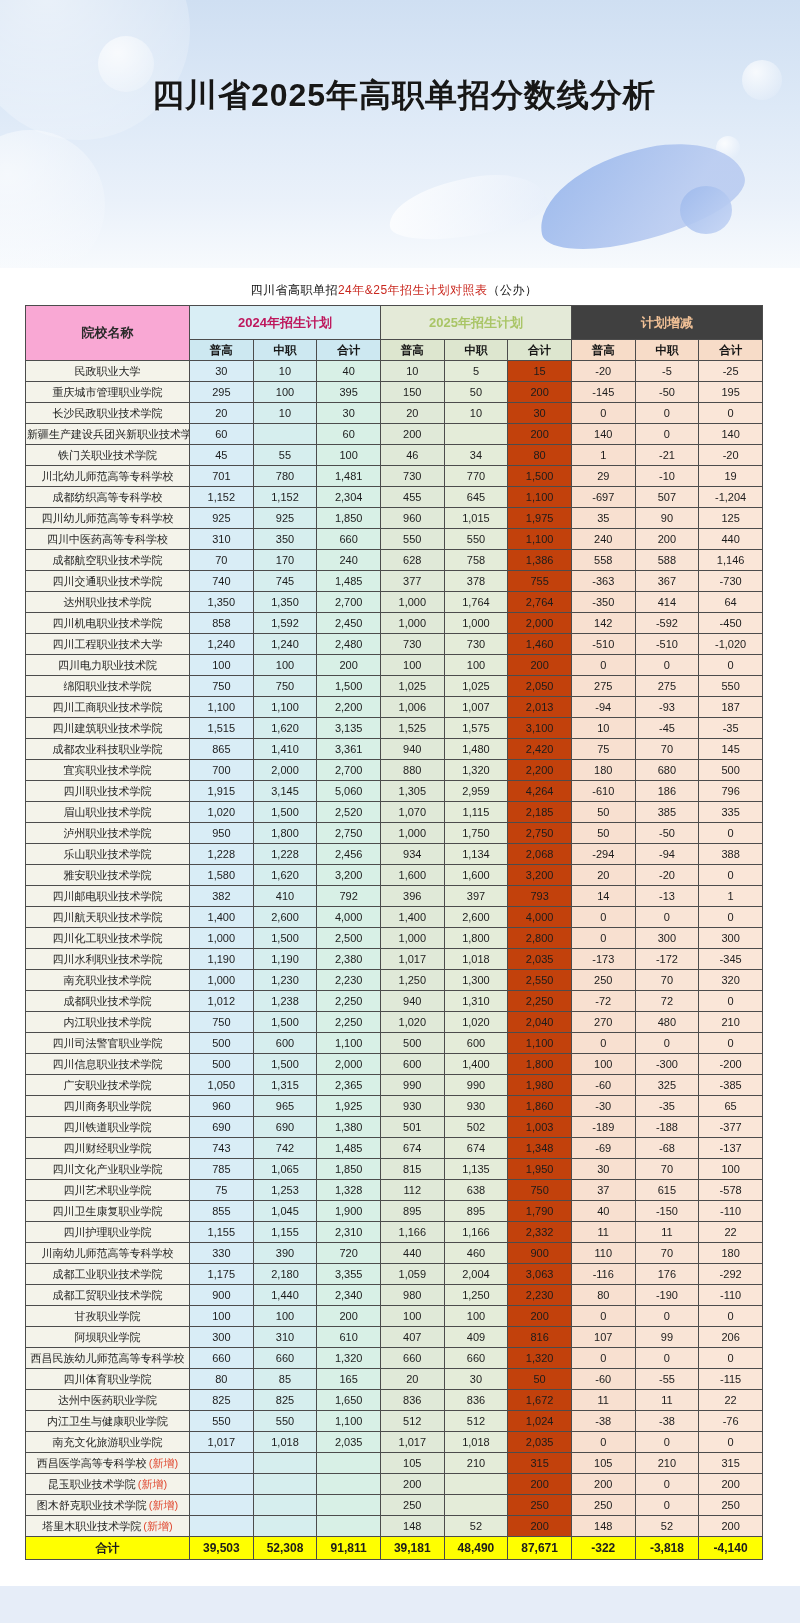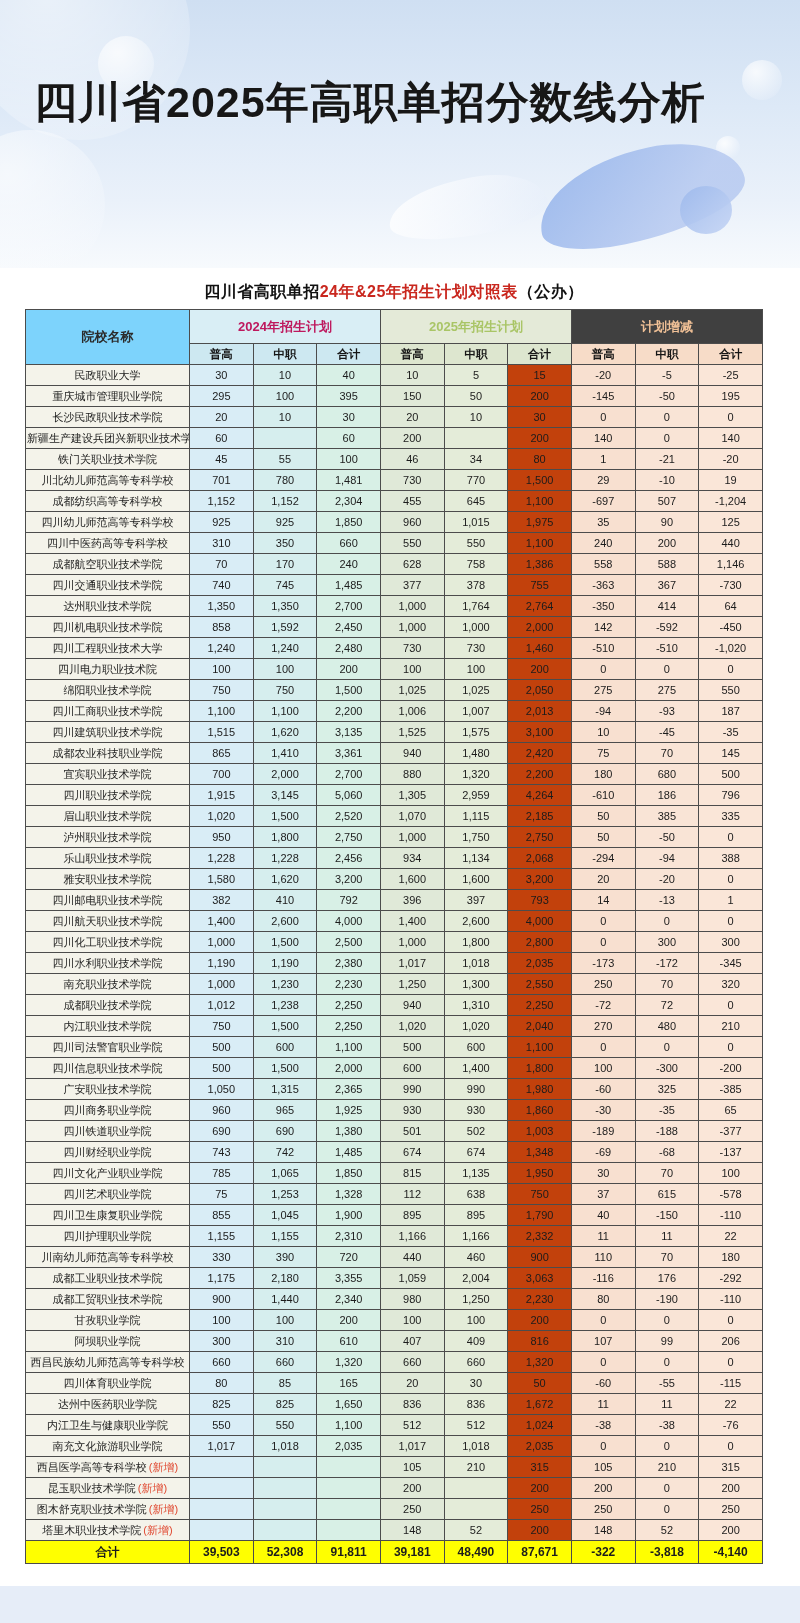--- a/index.html
+++ b/index.html
@@ -32,39 +32,40 @@
         transform:rotate(-12deg); opacity:.85; }
   .swoosh2 { position:absolute; left:680px; top:186px; width:52px; height:48px;
         background:linear-gradient(135deg,#9db9ec,#c4d4f4);
         border-radius:50%; opacity:.9; }
   .swoosh3 { position:absolute; left:388px; top:178px; width:160px; height:58px;
         background:linear-gradient(120deg,rgba(255,255,255,.85),rgba(223,233,250,.25));
         border-radius:60% 40% 55% 45% / 65% 60% 40% 35%;
         transform:rotate(-8deg); }
   .banner-title {
     position:absolute; left:34px; top:74px; width:740px;
-    font-size:43px; font-weight:900; color:#171717; letter-spacing:1px;
+    font-size:32px; font-weight:900; color:#171717; letter-spacing:1px;
     text-shadow:0 1px 0 rgba(255,255,255,.4);
     white-space:nowrap;
+    text-align:center;
   }
   
   .sheet { position:absolute; left:0; top:268px; width:800px; height:1318px; background:#ffffff; }
   .footer-band { position:absolute; left:0; top:1586px; width:800px; height:37px; background:#e6edf8; }
 
   .table-title { width:738px; margin:14px 0 6px 25px; text-align:center;
-    font-size:16px; font-weight:bold; color:#111; letter-spacing:.5px; }
+    font-size:12px; font-weight:normal; color:#111; letter-spacing:.5px; }
   .table-title .red { color:#c9271e; }
 
   table { border-collapse:collapse; table-layout:fixed; width:738px; margin-left:25px; }
   col.name-col { width:164px; }
   th, td { border:1px solid #4c4c4c; text-align:center; vertical-align:middle;
     font-size:11px; color:#1c1c1c; overflow:hidden; white-space:nowrap; padding:0 1px; }
 
   tr.group-row th { height:34px; font-size:13px; font-weight:bold; }
-  th.name-head { background:#7dd3fc; color:#2b2b2b; font-size:12px;margin-left:15px; }
+  th.name-head { background:#f9a8d4; color:#2b2b2b; font-size:12px;margin-left:15px; }
   th.g2024 { background:#d9eef5; color:#be185d; }
   th.g2025 { background:#e4ead8; color:#a9c566;text-align:center; }
   th.gdiff { background:#404040; color:#f0c096; }
 
   tr.sub-row th { height:21px; font-weight:bold; font-size:11.5px; color:#151515;margin-top:44px; }
   tr.sub-row th.s2024 { background:#cde8f1; }
   tr.sub-row th.s2025 { background:#dde6cf; }
   tr.sub-row th.sdiff { background:#f7dcc8; }
 
   td { height:21px; }

